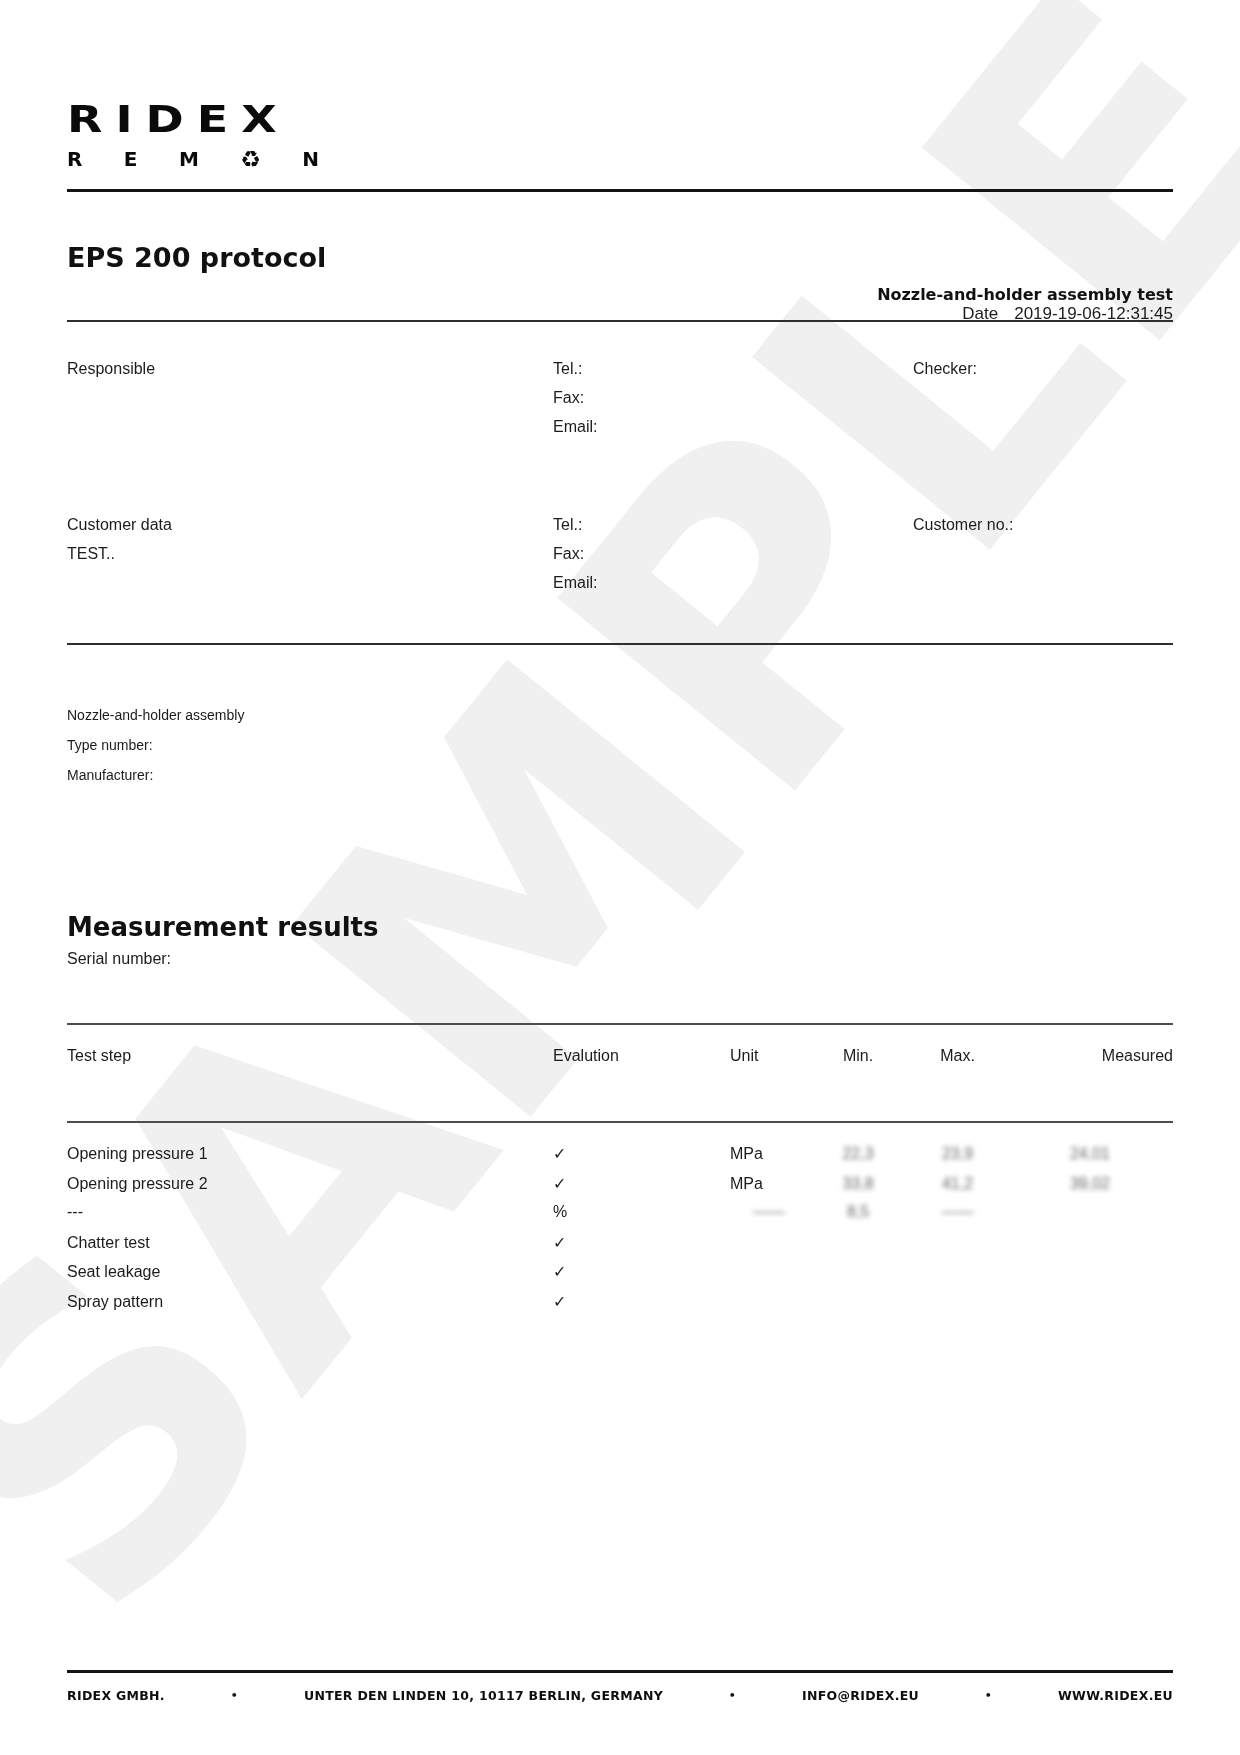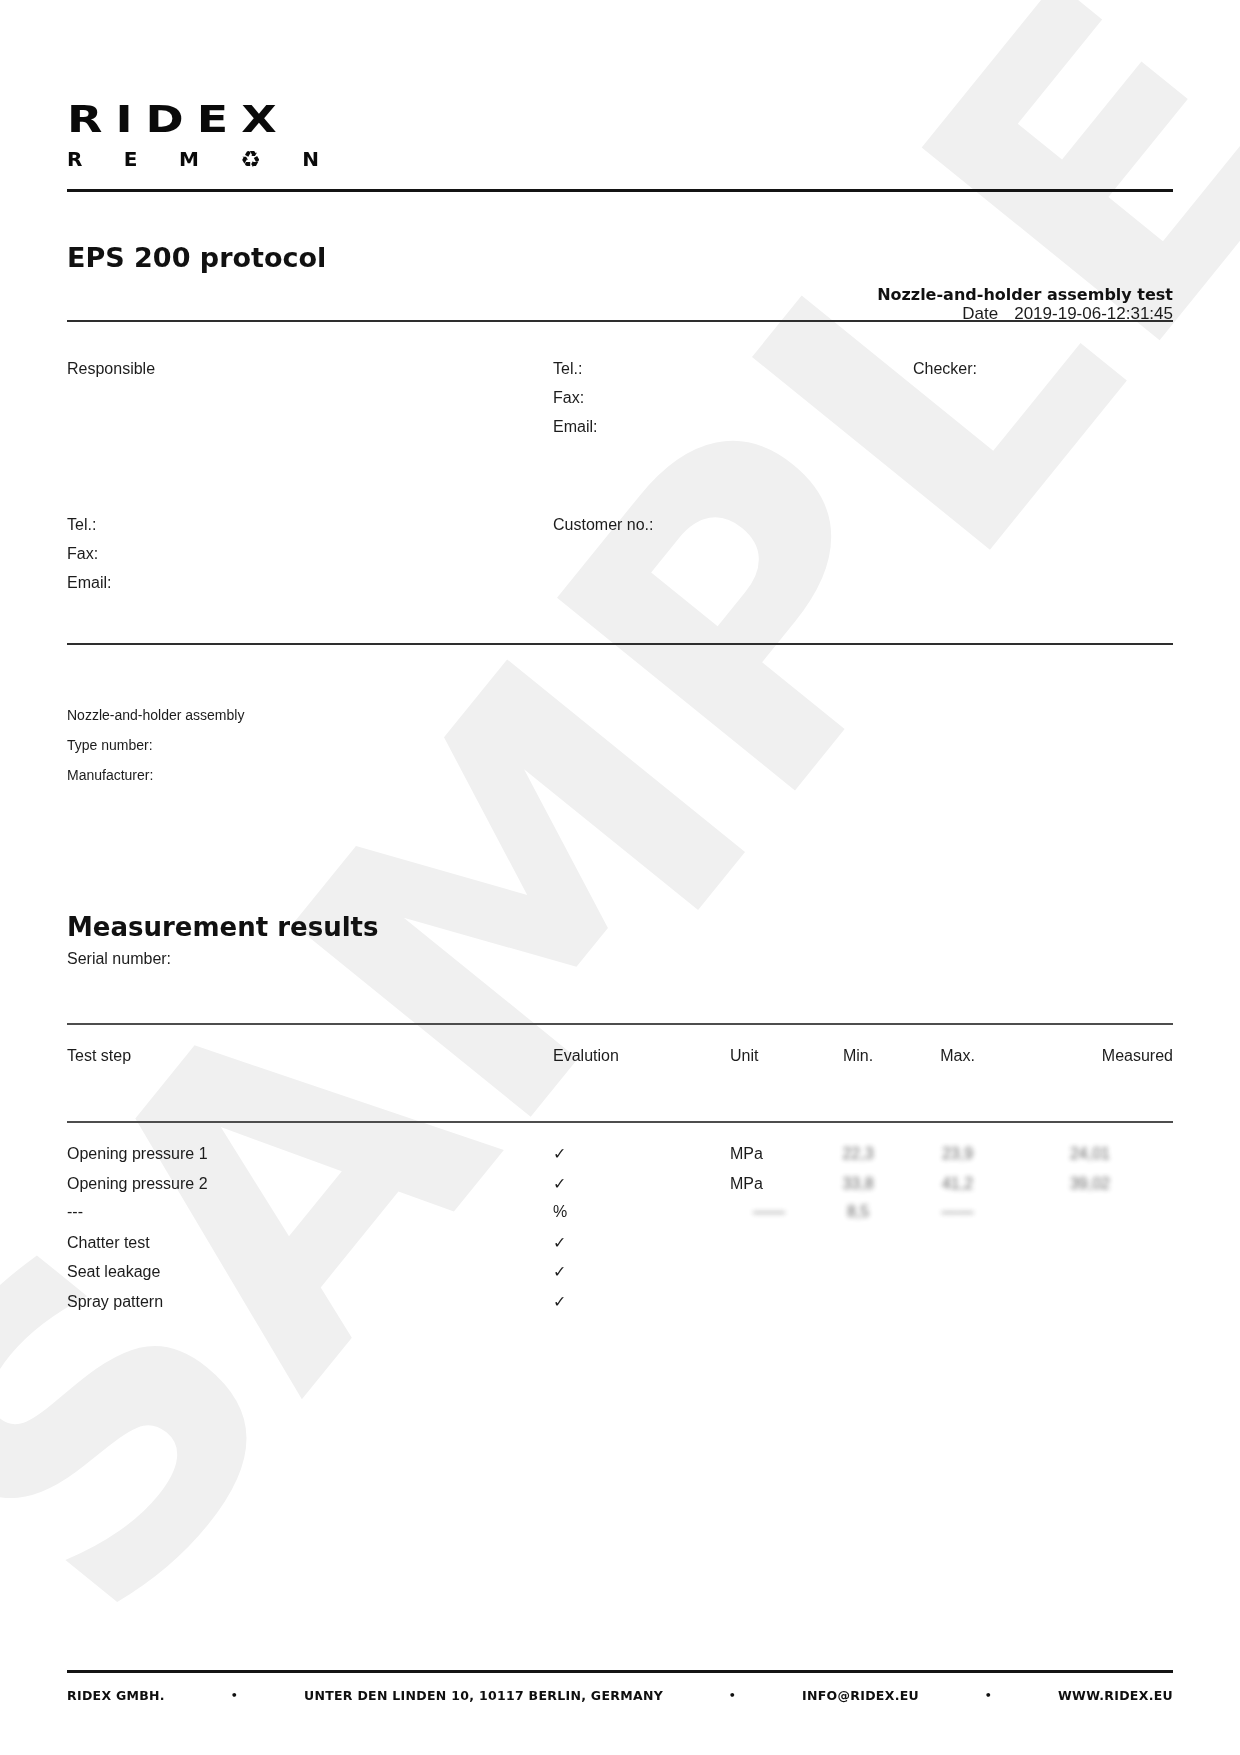--- a/index.html
+++ b/index.html
@@ -145,20 +145,24 @@
       <div class="line">Fax:</div>
       <div class="line">Email:</div>
     </div>
     <div>
       <div class="line">Checker:</div>
     </div>
   </div>
 
   <div class="abs content info-grid block-customer fg">
     <div>
+      <div class="line">Customer data</div>
+      <div class="line">TEST..</div>
+    </div>
+    <div>
       <div class="line">Tel.:</div>
       <div class="line">Fax:</div>
       <div class="line">Email:</div>
     </div>
     <div>
       <div class="line">Customer no.:</div>
     </div>
   </div>
 
   <div class="abs content rule rule-3 fg"></div>

